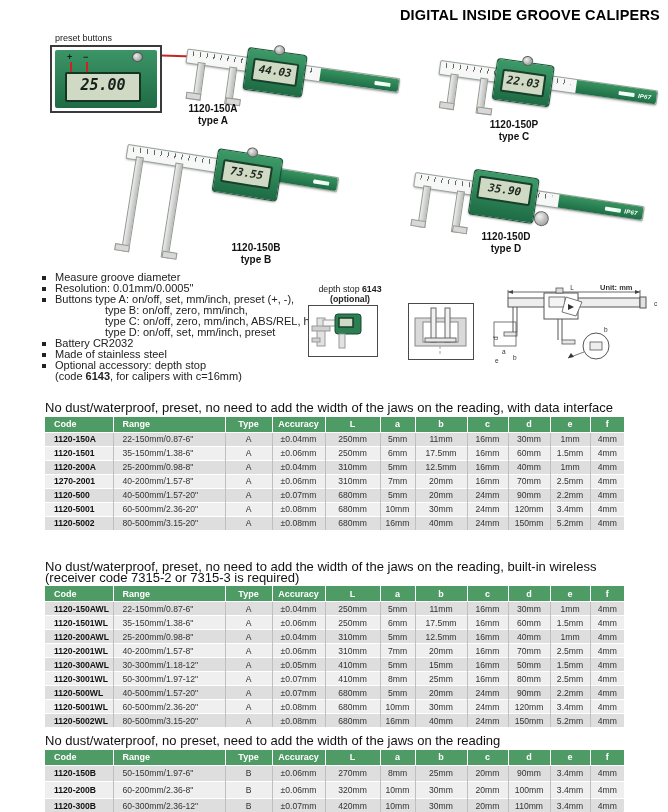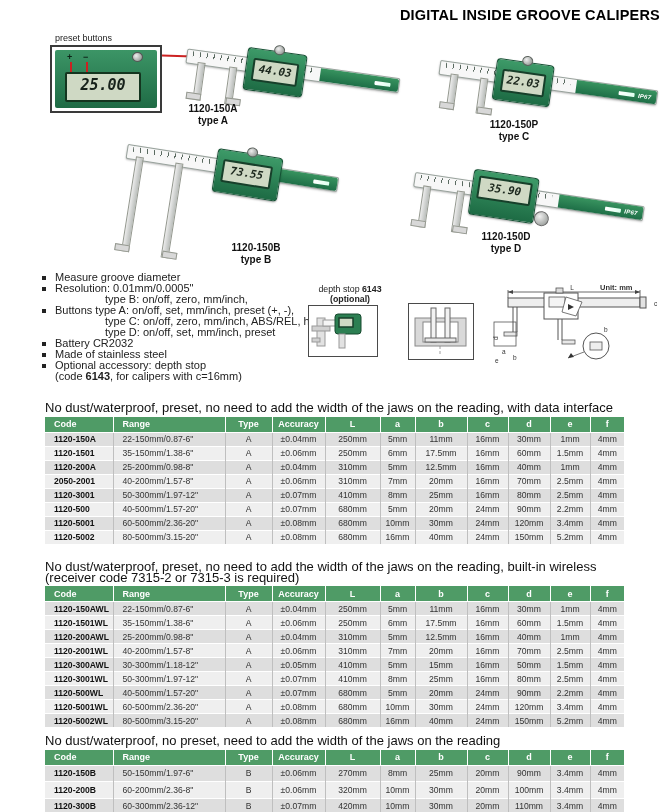--- a/index.html
+++ b/index.html
@@ -197,22 +197,22 @@
     </div>
   </div>
   <div class="cal-label" style="left:456px;top:231px;width:100px;">
     <div>1120-150D</div>
     <div>type D</div>
   </div>
 
   <div class="features">
       <div class="feature-line"><span class="bullet-sq"></span><span>Measure groove diameter</span></div>
       <div class="feature-line"><span class="bullet-sq"></span><span>Resolution: 0.01mm/0.0005"</span></div>
+      <div class="feature-line"><span class="bullet-sq"></span><span>Buttons type A: on/off, set, mm/inch, preset (+, -),</span></div>
       <div class="feature-line cont"><span>type B: on/off, zero, mm/inch,</span></div>
-      <div class="feature-line"><span class="bullet-sq"></span><span>Buttons type A: on/off, set, mm/inch, preset (+, -),</span></div>
       <div class="feature-line cont"><span>type C: on/off, zero, mm/inch, ABS/REL, hold</span></div>
       <div class="feature-line cont"><span>type D: on/off, set, mm/inch, preset</span></div>
       <div class="feature-line"><span class="bullet-sq"></span><span>Battery CR2032</span></div>
       <div class="feature-line"><span class="bullet-sq"></span><span>Made of stainless steel</span></div>
       <div class="feature-line"><span class="bullet-sq"></span><span>Optional accessory: depth stop</span></div>
       <div class="feature-line small-indent"><span>(code <b>6143</b>, for calipers with c=16mm)</span></div>
     </div>
 
   <div class="ds-label">
     <div><span>depth stop </span><span class="b">6143</span></div>
@@ -341,42 +341,29 @@
             <td>±0.04mm</td>
             <td>310mm</td>
             <td>5mm</td>
             <td>12.5mm</td>
             <td>16mm</td>
             <td>40mm</td>
             <td>1mm</td>
             <td>4mm</td>
           </tr>
           <tr>
-            <td class="code">2050-2001</td>
+            <td class="code">1270-2001</td>
             <td>40-200mm/1.57-8"</td>
             <td>A</td>
             <td>±0.06mm</td>
             <td>310mm</td>
             <td>7mm</td>
             <td>20mm</td>
             <td>16mm</td>
             <td>70mm</td>
-            <td>2.5mm</td>
-            <td>4mm</td>
-          </tr>
-          <tr>
-            <td class="code">1120-3001</td>
-            <td>50-300mm/1.97-12"</td>
-            <td>A</td>
-            <td>±0.07mm</td>
-            <td>410mm</td>
-            <td>8mm</td>
-            <td>25mm</td>
-            <td>16mm</td>
-            <td>80mm</td>
             <td>2.5mm</td>
             <td>4mm</td>
           </tr>
           <tr>
             <td class="code">1120-500</td>
             <td>40-500mm/1.57-20"</td>
             <td>A</td>
             <td>±0.07mm</td>
             <td>680mm</td>
             <td>5mm</td>

